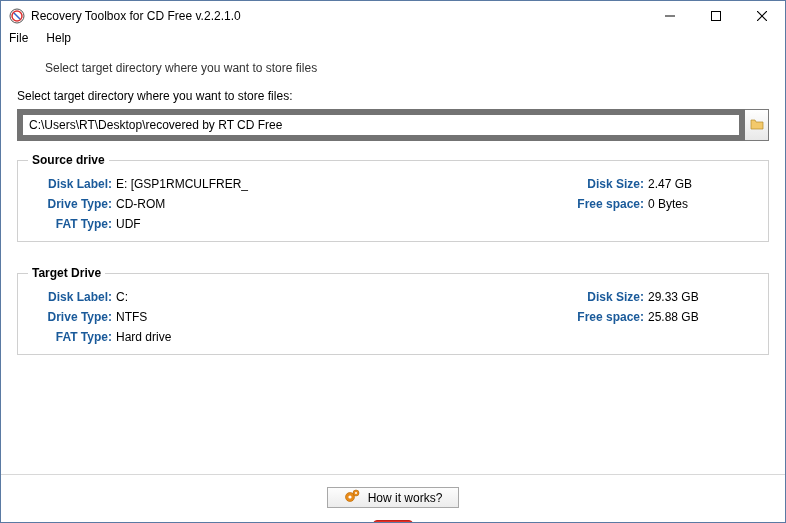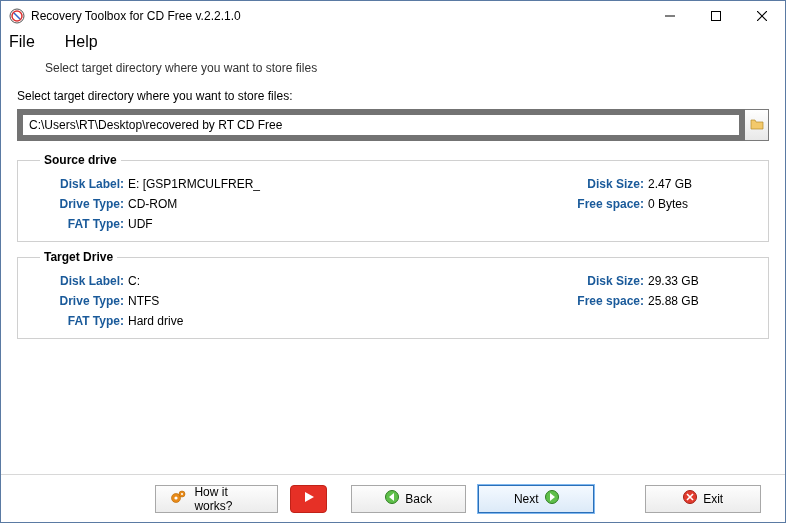--- a/index.html
+++ b/index.html
@@ -2,35 +2,35 @@
 <html><head>
 <meta charset="utf-8">
 <style>
 * { box-sizing: border-box; margin: 0; padding: 0; }
 body { font-family: "Segoe UI", Tahoma, sans-serif; font-size: 12px; background: #fff; width: 786px; height: 523px; border: 1px solid #5a7aa3; overflow: hidden; position: relative; }
 .titlebar { height: 30px; display: flex; align-items: center; padding: 0 0 0 8px; background: #fff; }
 .titlebar .app-icon { width: 16px; height: 16px; margin-right: 6px; }
 .titlebar .title { font-size: 12px; color: #000; }
 .titlebar .win-controls { margin-left: auto; display: flex; }
 .titlebar .win-btn { width: 46px; height: 30px; display: flex; align-items: center; justify-content: center; }
-.menubar { height: 20px; display: flex; align-items: flex-end; padding: 0 8px; gap: 30px; font-size: 16px; }
+.menubar { height: 20px; display: flex; align-items: flex-start; padding: 0 8px; gap: 18px; font-size: 12px; }
 .menubar span { color: #000; }
 .content { padding: 10px 16px 0 16px; }
 .heading { font-size: 20px; font-weight: bold; color: #000; margin: 8px 0 2px 16px; }
 .subheading { font-size: 12px; color: #333; margin: 0 0 14px 28px; }
 .prompt { font-size: 12px; margin-bottom: 6px; }
 .path-row { display: flex; align-items: stretch; margin-bottom: 12px; }
 .path-input { flex: 1; border: 6px solid #737373; padding: 3px 6px; font-size: 12px; font-family: inherit; background: #fff; }
 .browse-btn { width: 24px; border: 1px solid #7a7a7a; border-left: none; background: linear-gradient(#fff,#e8e8e8); display: flex; align-items: center; justify-content: center; }
-fieldset { border: 1px solid #d0d0d0; padding: 6px 10px 10px 22px; margin-bottom: 8px; }
+fieldset { border: 1px solid #d0d0d0; padding: 6px 10px 10px 10px; margin-bottom: 24px; }
 legend { font-size: 12px; font-weight: bold; padding: 0 4px; color: #000; }
 .info-grid { display: grid; grid-template-columns: 82px 1fr 90px 110px; row-gap: 6px; align-items: center; margin-top: 4px; padding-left: 6px; }
 .lab { color: #1a5a9a; font-weight: bold; text-align: right; padding-right: 4px; }
 .val { color: #000; }
-.footer { position: absolute; bottom: 0; left: 0; right: 0; height: 48px; border-top: 1px solid #d8d8d8; display: flex; align-items: center; padding: 0 24px; gap: 12px; background: #fff; }
+.footer { position: absolute; bottom: 0; left: 0; right: 0; height: 48px; border-top: 1px solid #d8d8d8; display: flex; align-items: center; padding: 0 24px; gap: 12px; background: #fff; flex-direction: column; }
 .footer .spacer-left { width: 130px; }
 .btn { height: 28px; border: 1px solid #a8a8a8; background: linear-gradient(#fdfdfd,#ececec); display: flex; align-items: center; justify-content: center; gap: 6px; font-size: 12px; cursor: default; padding: 0 14px; }
 .btn.wide { width: 132px; }
 .btn.std { width: 124px; }
 .btn.primary { border: 1px solid #2a6fb8; outline: 1px solid #7fb7ef; background: linear-gradient(#f4f9ff,#dceaf8); }
 .yt-btn { width: 40px; height: 28px; background: #e63026; border: 1px solid #c02218; border-radius: 4px; display: flex; align-items: center; justify-content: center; }
 .footer .gap { flex: 1; }
 .ico { display: inline-block; }
 </style>
 </head>

